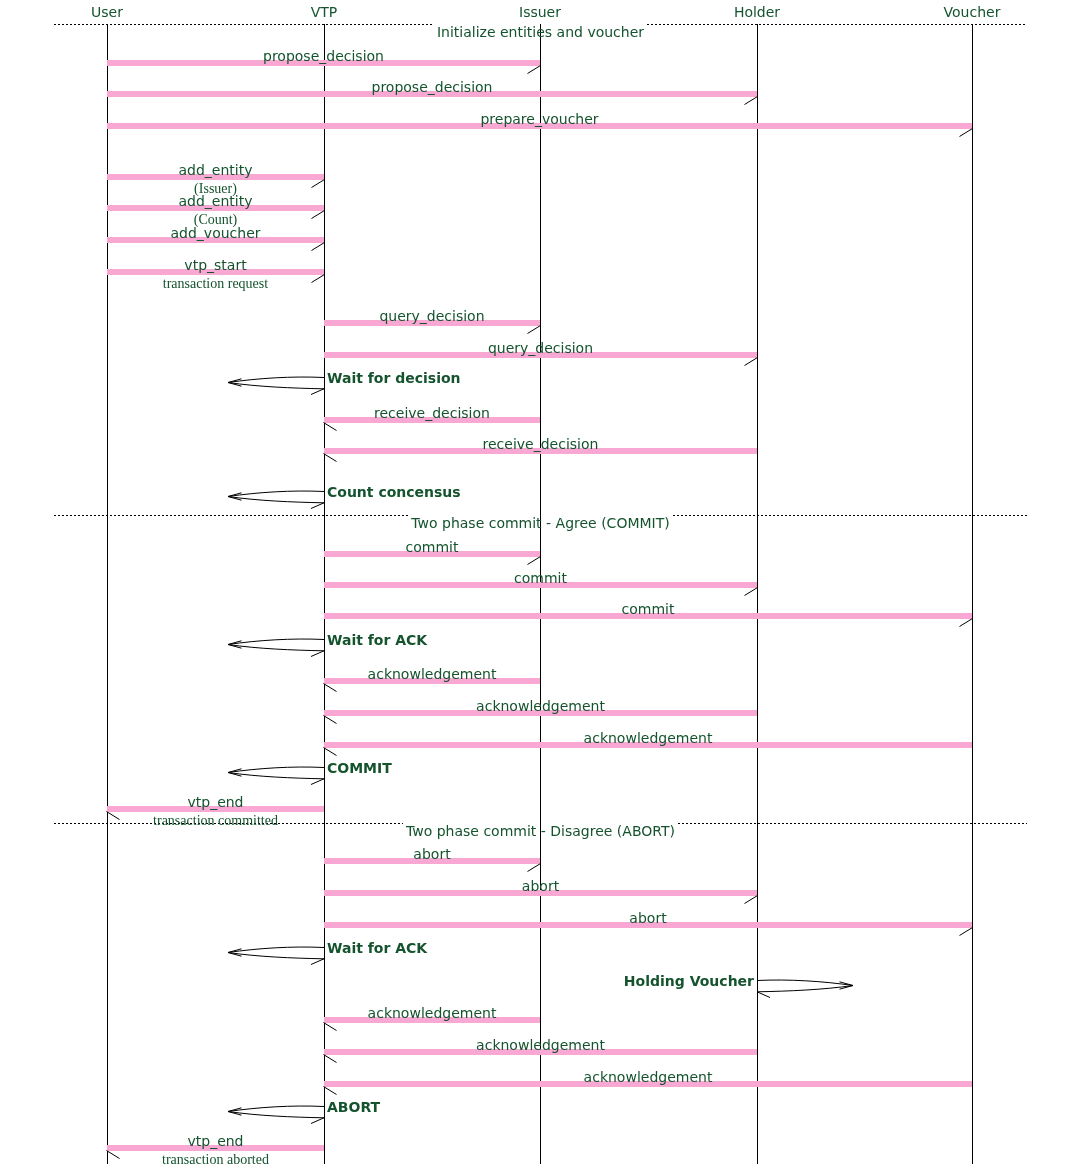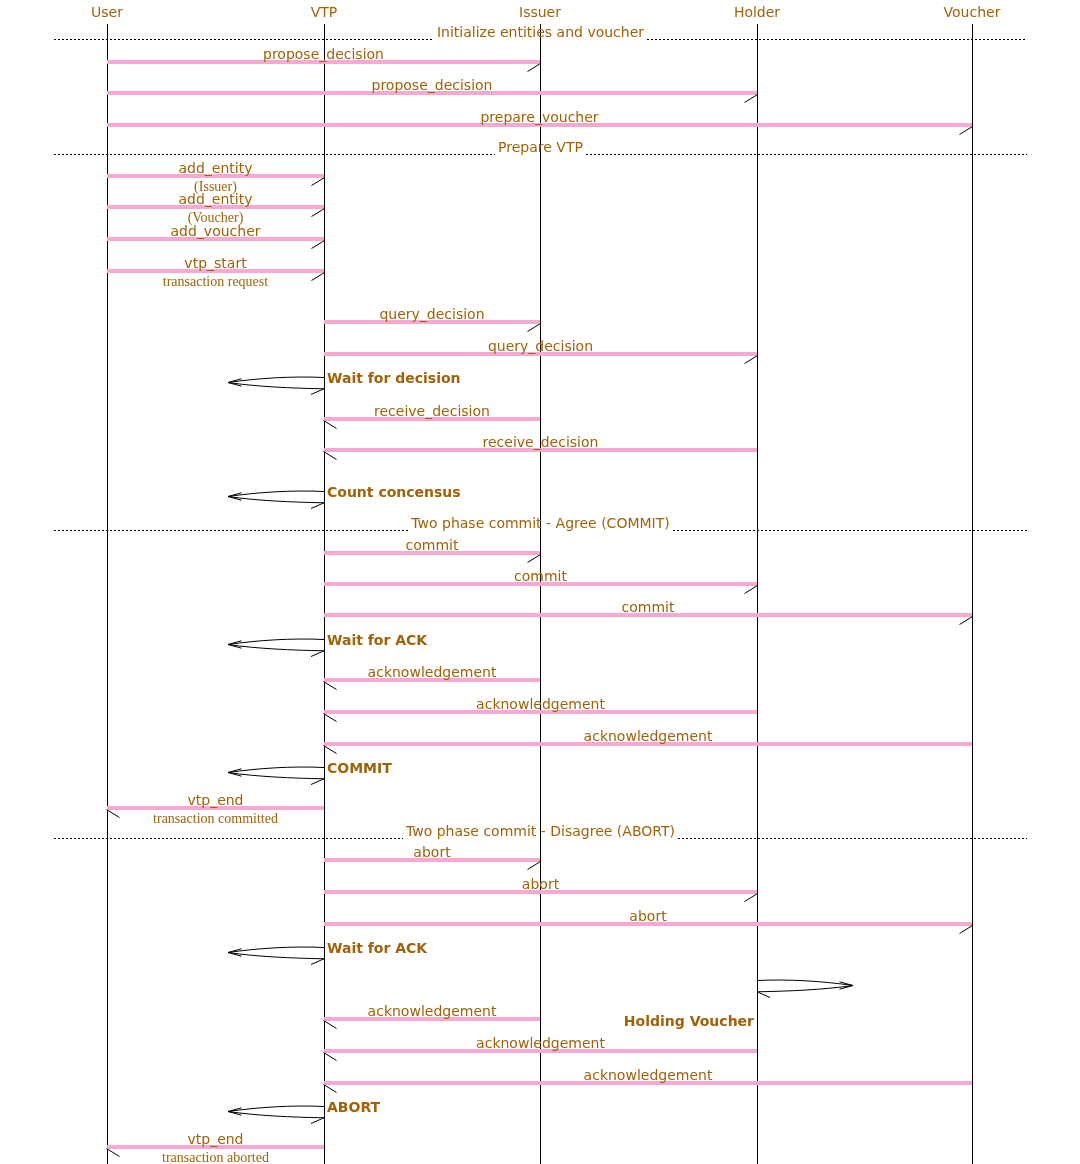--- a/index.html
+++ b/index.html
@@ -1,38 +1,38 @@
 <!DOCTYPE html>
 <html><head>
 <meta charset="utf-8">
 <style>
   html,body { margin:0; padding:0; background:#ffffff; }
   #diagram {
     position:relative; width:1080px; height:1164px;
-    background:#ffffff; color:#a16207;
+    background:#ffffff; color:#14532d;
     font-family:"DejaVu Sans","Liberation Sans",sans-serif;
     font-size:14px; overflow:hidden;
   }
   .pname { position:absolute; top:5px; transform:translateX(-50%); line-height:15px; white-space:nowrap; }
   .lifeline { position:absolute; top:24px; height:1140px; width:1px; background:#000; }
-  .sep { position:absolute; left:54px; width:973px; height:16px; display:flex; align-items:flex-end; }
+  .sep { position:absolute; left:54px; width:973px; height:16px; display:flex; align-items:flex-start; }
   .sep .dots { display:block; flex:1 1 auto; height:1px;
     background:repeating-linear-gradient(90deg,#000 0,#000 2px,transparent 2px,transparent 4px); }
   .sep .slabel { flex:0 0 auto; padding:0 3px; line-height:16px; white-space:nowrap; }
-  .msg { position:absolute; height:0; border-top:4px solid #f9a8d4; }
+  .msg { position:absolute; height:0; border-top:6px solid #f9a8d4; }
   .msg .lbl  { position:absolute; left:50%; transform:translateX(-50%); bottom:2px; white-space:nowrap; line-height:15px; }
   .msg .lbl2 { position:absolute; left:50%; transform:translateX(-50%); top:1px;   white-space:nowrap; line-height:15px;font-family:Liberation Serif, serif; }
   .ah { position:absolute; top:-1px; }
   .msg.right .ah { right:-1px; }
   .msg.left  .ah { left:-1px; }
   .self { position:absolute; width:110px; height:22px; }
   .self svg { position:absolute; left:0; top:0; }
   .self .slbl { position:absolute; top:-3px; white-space:nowrap; line-height:15px;font-weight:bold; }
   .self.sleft  .slbl { left:113px; }
-  .self.sright .slbl { right:113px;margin-top:40px; }
+  .self.sright .slbl { right:113px; }
 </style>
 </head>
 <body>
 
 <div id="diagram">
 
   <div class="pname" style="left:107px">User</div>
   <div class="pname" style="left:324px">VTP</div>
   <div class="pname" style="left:540px">Issuer</div>
   <div class="pname" style="left:757px">Holder</div>
@@ -42,25 +42,20 @@
   <div class="lifeline" style="left:324px"></div>
   <div class="lifeline" style="left:540px"></div>
   <div class="lifeline" style="left:757px"></div>
   <div class="lifeline" style="left:972px"></div>
 
   <div class="sep" style="top:24px">
       <i class="dots"></i>
       <span class="slabel">Initialize entities and voucher</span>
       <i class="dots"></i>
     </div>
-  <div class="sep" style="top:139px">
-      <i class="dots"></i>
-      <span class="slabel">Prepare VTP</span>
-      <i class="dots"></i>
-    </div>
   <div class="sep" style="top:823px">
       <i class="dots"></i>
       <span class="slabel">Two phase commit - Disagree (ABORT)</span>
       <i class="dots"></i>
     </div>
   <div class="sep" style="top:515px">
       <i class="dots"></i>
       <span class="slabel">Two phase commit - Agree (COMMIT)</span>
       <i class="dots"></i>
     </div>
@@ -85,21 +80,21 @@
     </div>
   <div class="msg right" style="left:107px;top:174px;width:217px">
       <span class="lbl">add_entity</span>
       <span class="lbl2">(Issuer)</span>
       <svg class="ah" width="14" height="9" viewBox="0 0 14 9">
         <path d="M0.5,8.5 L13.5,0.5" stroke="#000" fill="none"></path>
       </svg>
     </div>
   <div class="msg right" style="left:107px;top:205px;width:217px">
       <span class="lbl">add_entity</span>
-      <span class="lbl2">(Voucher)</span>
+      <span class="lbl2">(Count)</span>
       <svg class="ah" width="14" height="9" viewBox="0 0 14 9">
         <path d="M0.5,8.5 L13.5,0.5" stroke="#000" fill="none"></path>
       </svg>
     </div>
   <div class="msg right" style="left:107px;top:237px;width:217px">
       <span class="lbl">add_voucher</span>
       <svg class="ah" width="14" height="9" viewBox="0 0 14 9">
         <path d="M0.5,8.5 L13.5,0.5" stroke="#000" fill="none"></path>
       </svg>
     </div>

